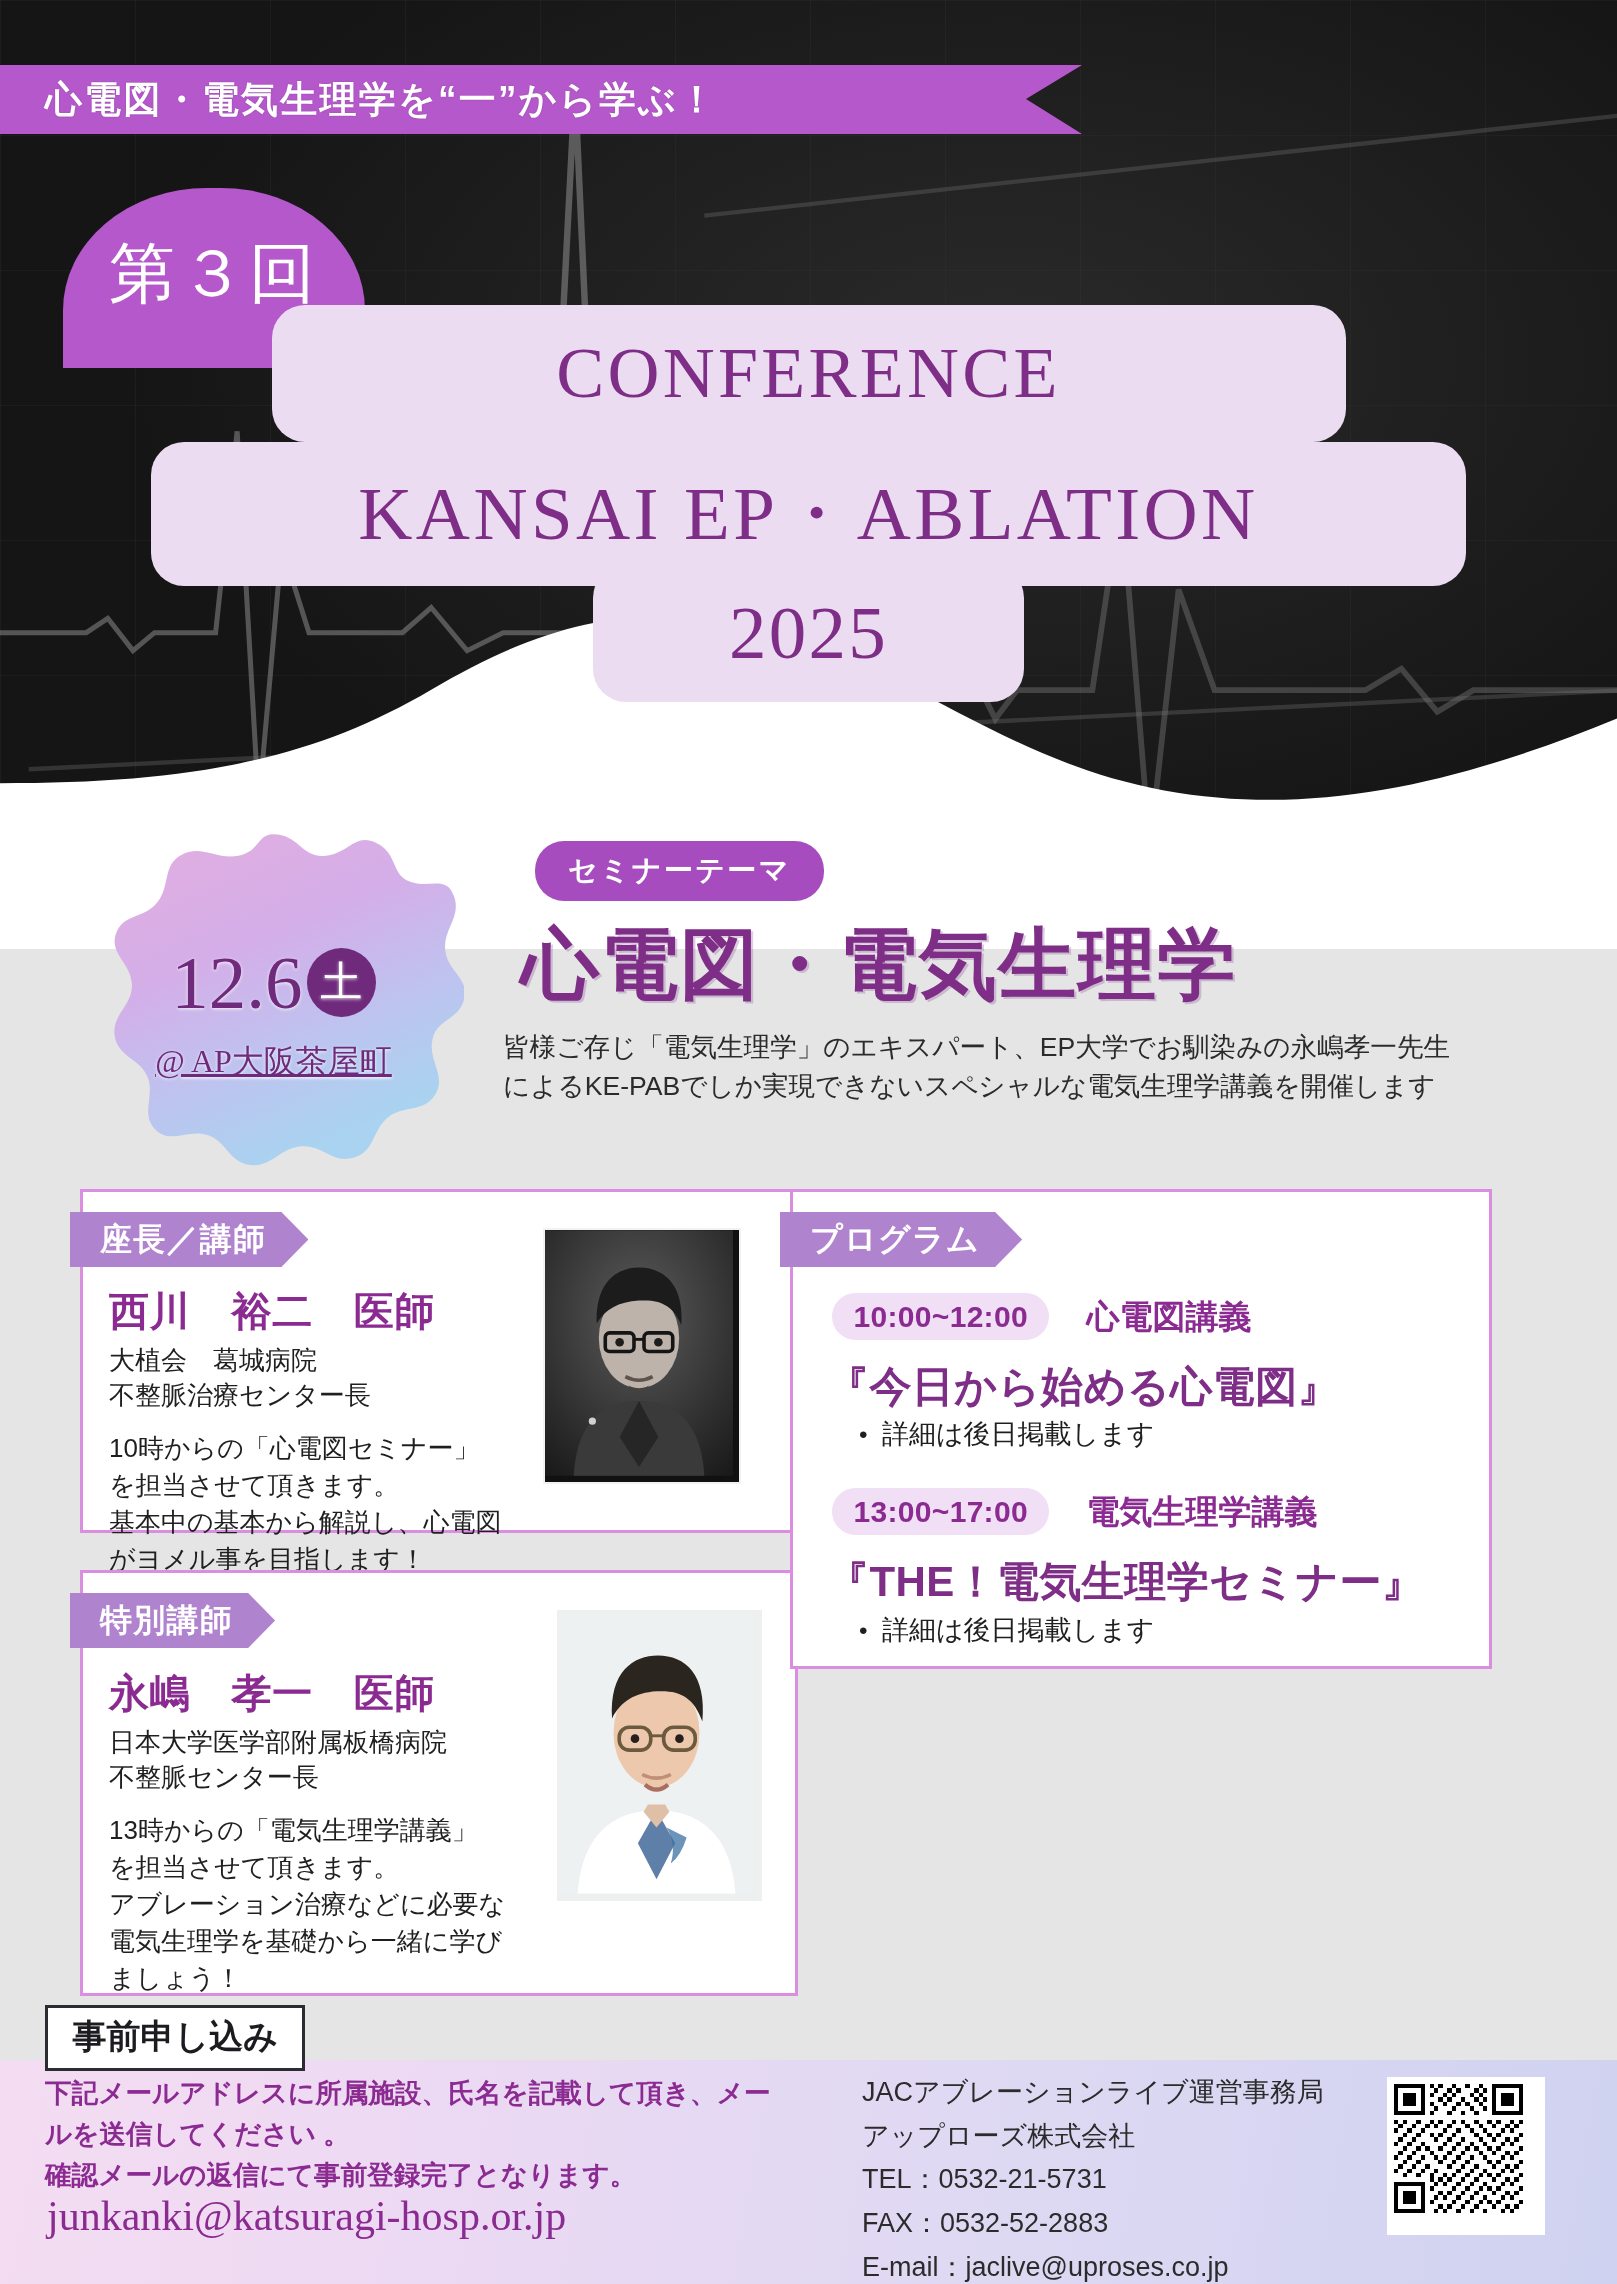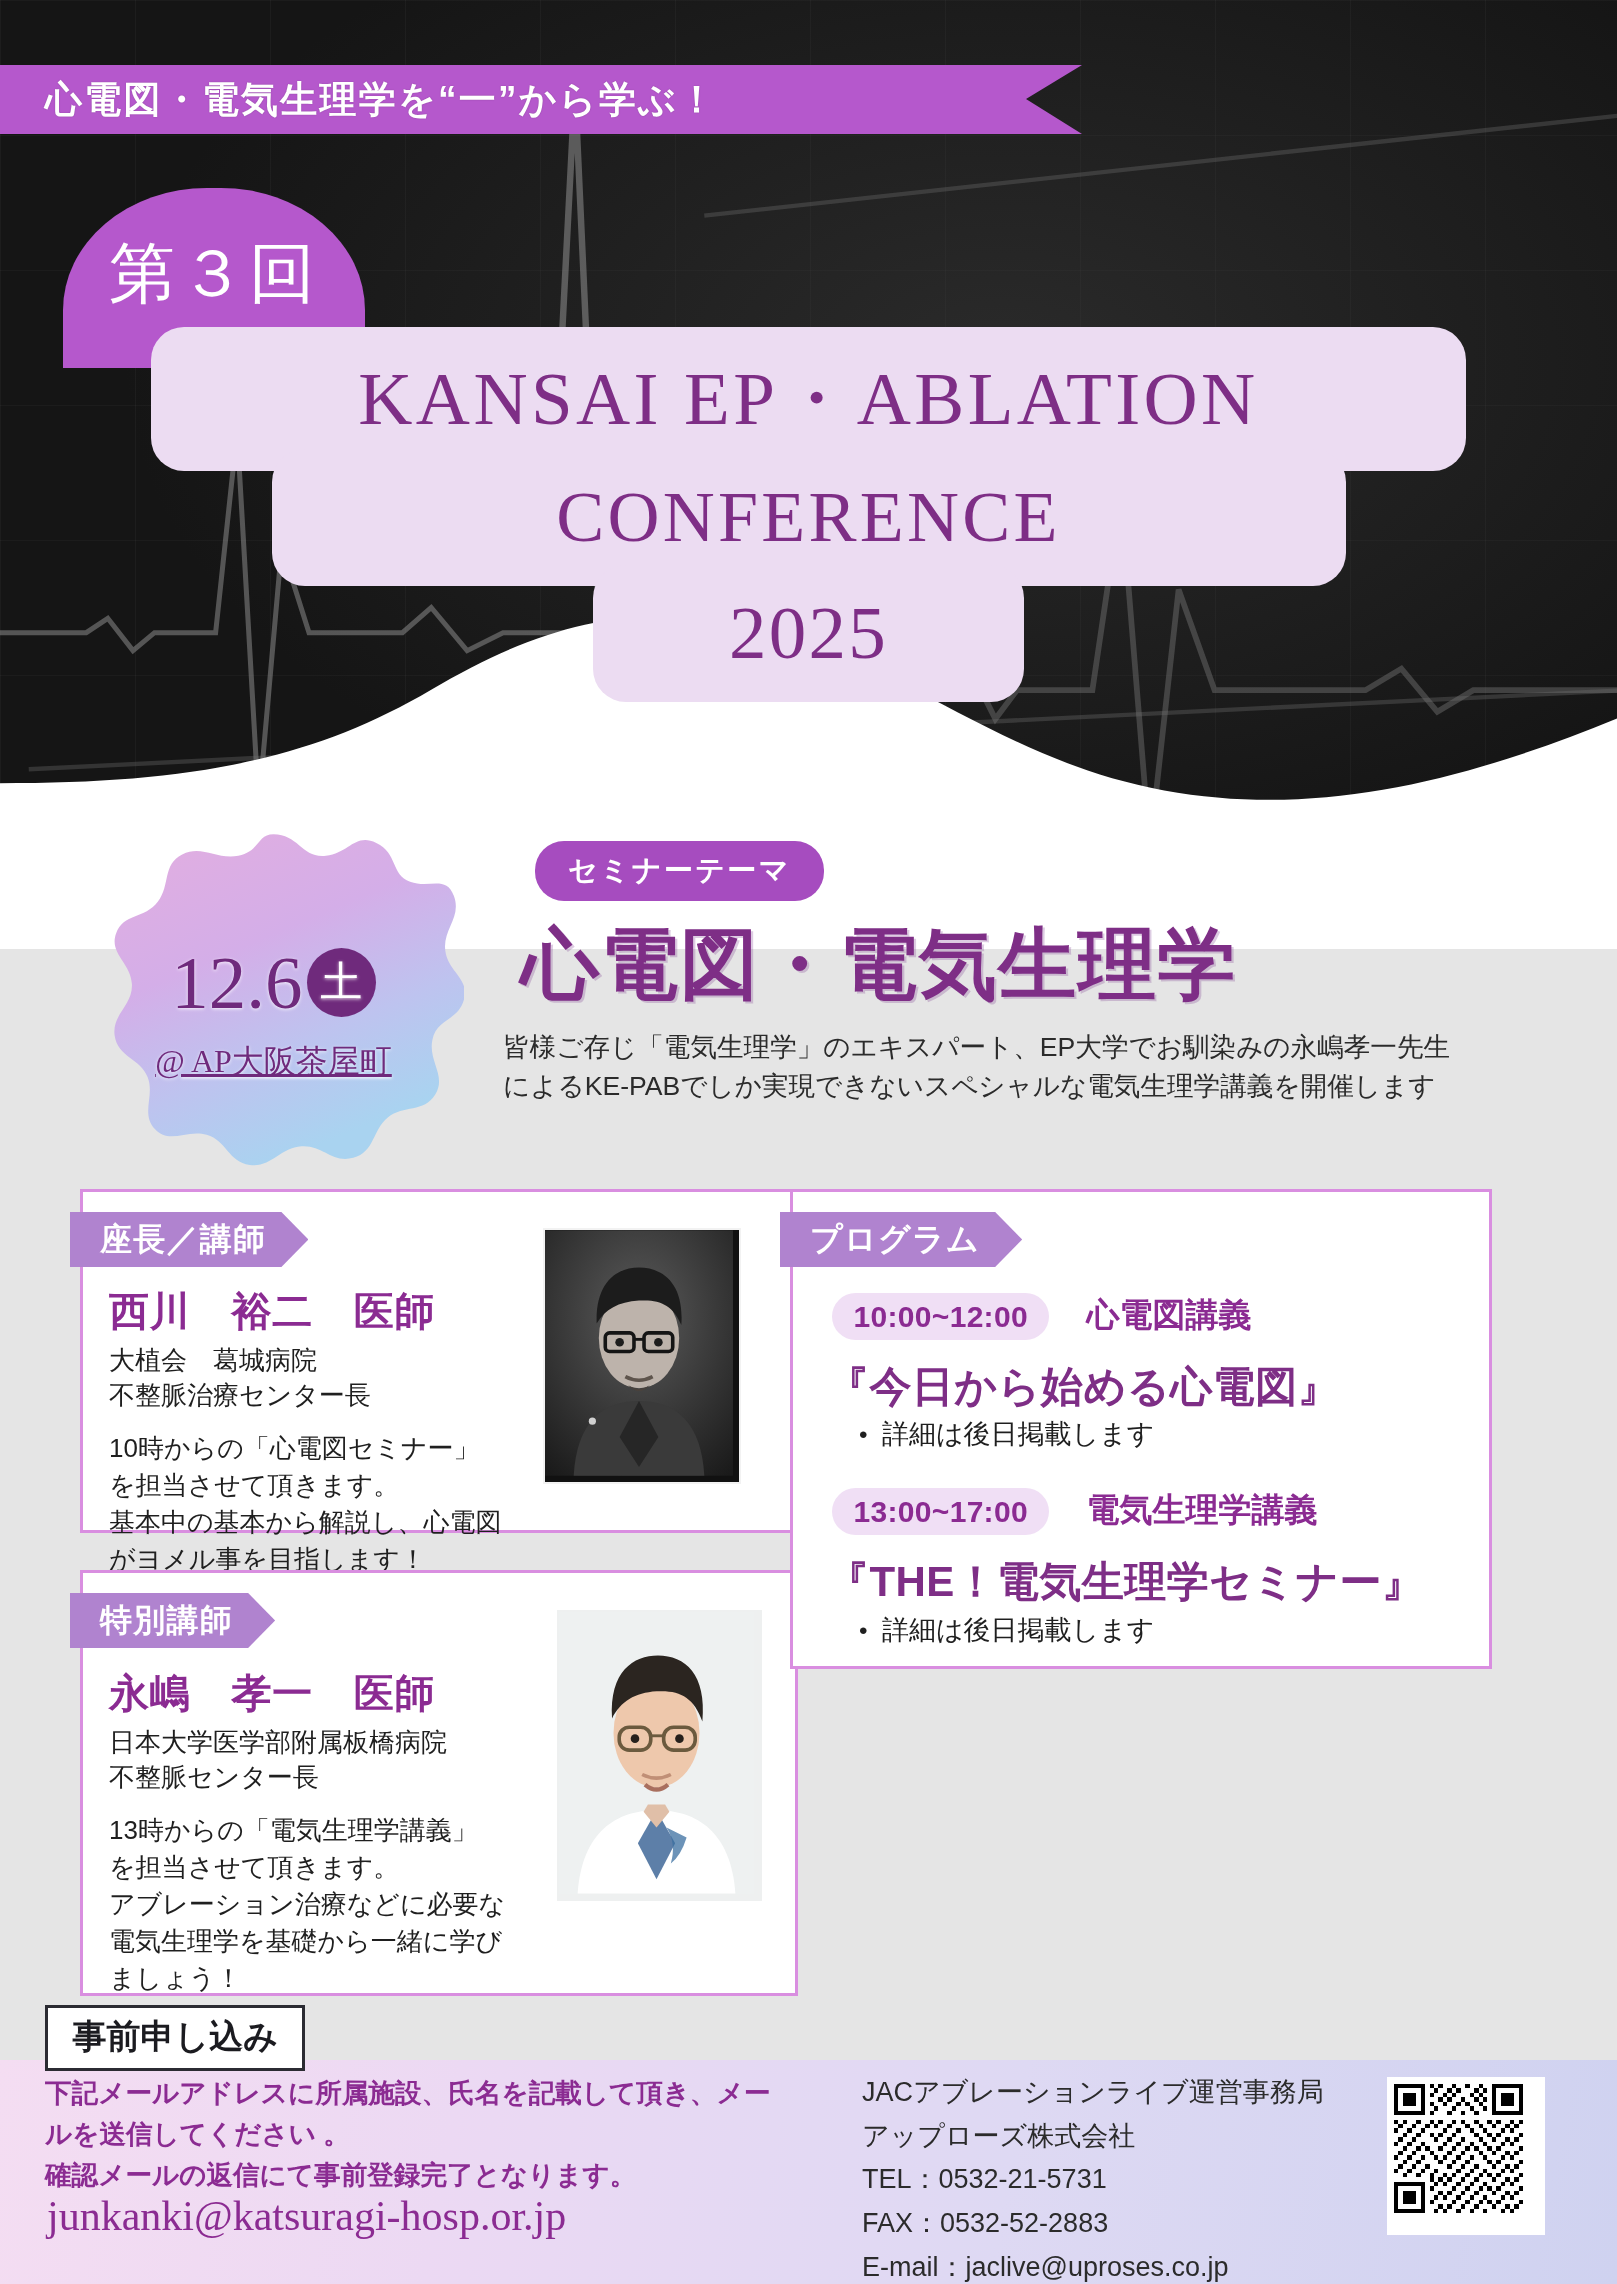--- a/index.html
+++ b/index.html
@@ -120,21 +120,21 @@
   .tab span{color:#fff;font-size:32px;font-weight:bold;letter-spacing:.04em;}
 
   
   .sp-name{color:#8b2b92;font-size:40px;font-weight:bold;letter-spacing:.02em;}
   .sp-aff{color:#1f1f1f;font-size:26px;line-height:1.35;margin-top:4.3px;}
   .sp-msg{color:#1f1f1f;font-size:26px;line-height:1.42;margin-top:17px;}
   .photo{position:absolute;background:#111;border:2.9px solid #f2f2f2;overflow:hidden;}
   .photo svg{display:block;}
 
   
-  .pg-row{position:absolute;display:flex;align-items:flex-start;gap:37px;}
+  .pg-row{position:absolute;display:flex;align-items:flex-end;gap:37px;}
   .pg-time{
     background:#f0dff5;color:#8b2b92;border-radius:29px;
     padding:6.5px 21.6px;font-size:30px;font-weight:bold;letter-spacing:.01em;
   }
   .pg-kind{color:#8b2b92;font-size:33px;font-weight:bold;}
   .pg-title{position:absolute;color:#7e2e86;font-size:42px;font-weight:bold;letter-spacing:.01em;}
   .pg-bullet{position:absolute;color:#1f1f1f;font-size:27px;display:flex;gap:14.4px;align-items:baseline;}
   .pg-bullet .dot{font-size:24.4px;}
 
   
@@ -208,22 +208,22 @@
 
   <div class="ribbon">
     <div class="ribbon-text">心電図・電気生理学を“一”から学ぶ！</div>
   </div>
 
   <div class="ed-badge">
     <span>第３回</span>
   </div>
 
   <div class="title-wrap">
+    <div class="tbar tbar2">CONFERENCE</div>
     <div class="tbar tbar1">KANSAI EP・ABLATION</div>
-    <div class="tbar tbar2">CONFERENCE</div>
     <div class="tbar tbar3">2025</div>
   </div>
 
   <div class="date-blob">
     <svg width="381" height="374" viewBox="0 0 530 520">
       <defs>
         <linearGradient id="dg" x1="0" y1="0" x2="0.45" y2="1">
           <stop offset="0%" stop-color="#e3aee0"></stop>
           <stop offset="42%" stop-color="#d4aee8"></stop>
           <stop offset="72%" stop-color="#bec3ef"></stop>

